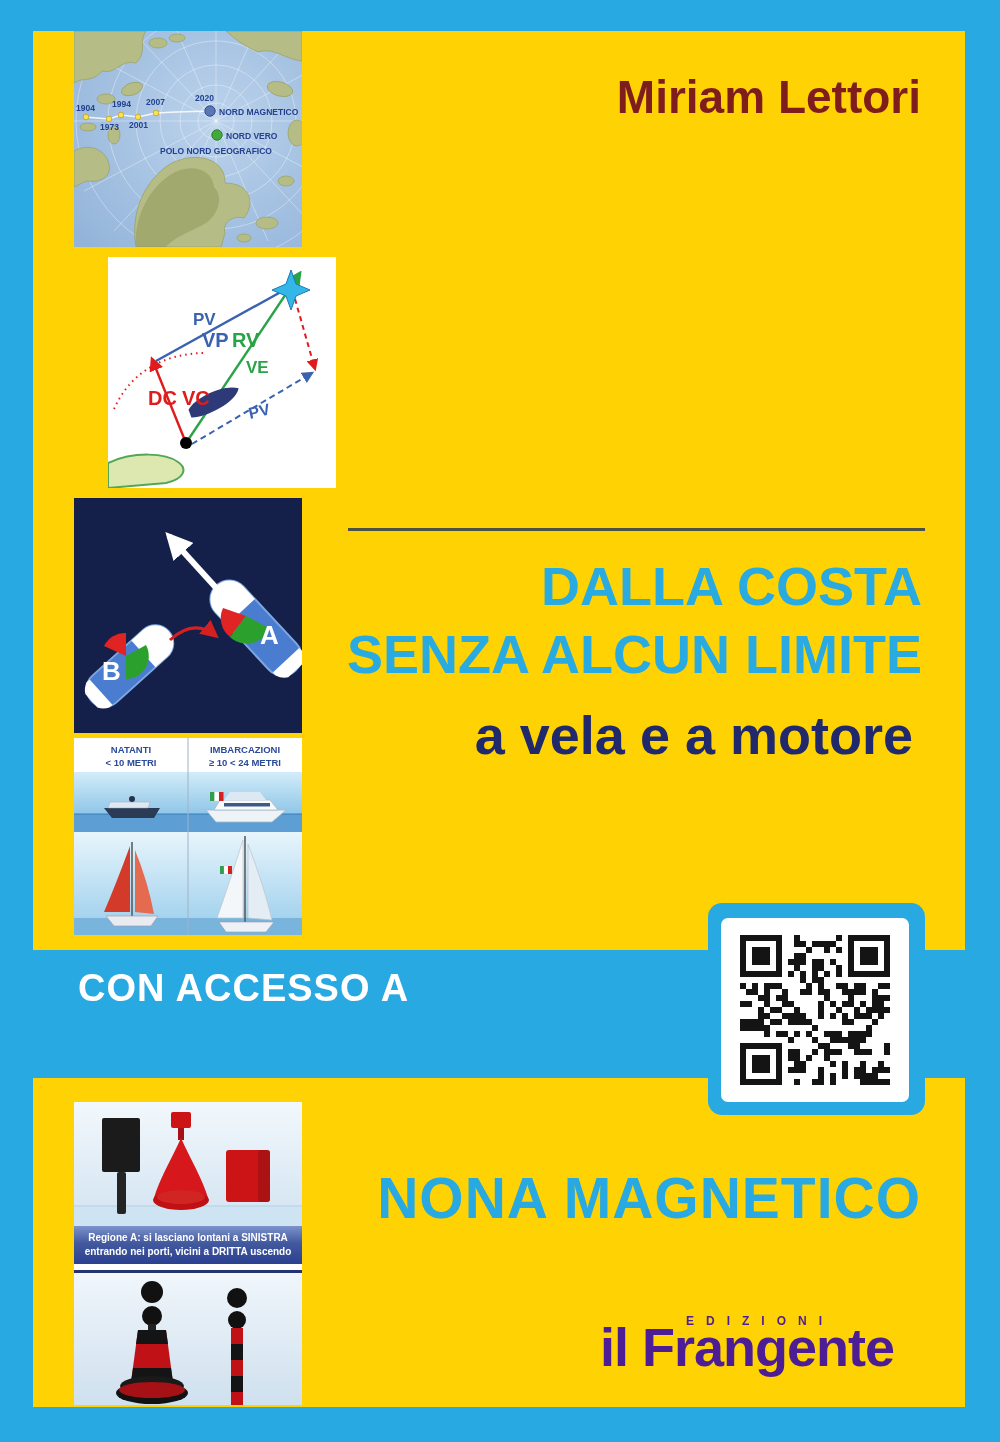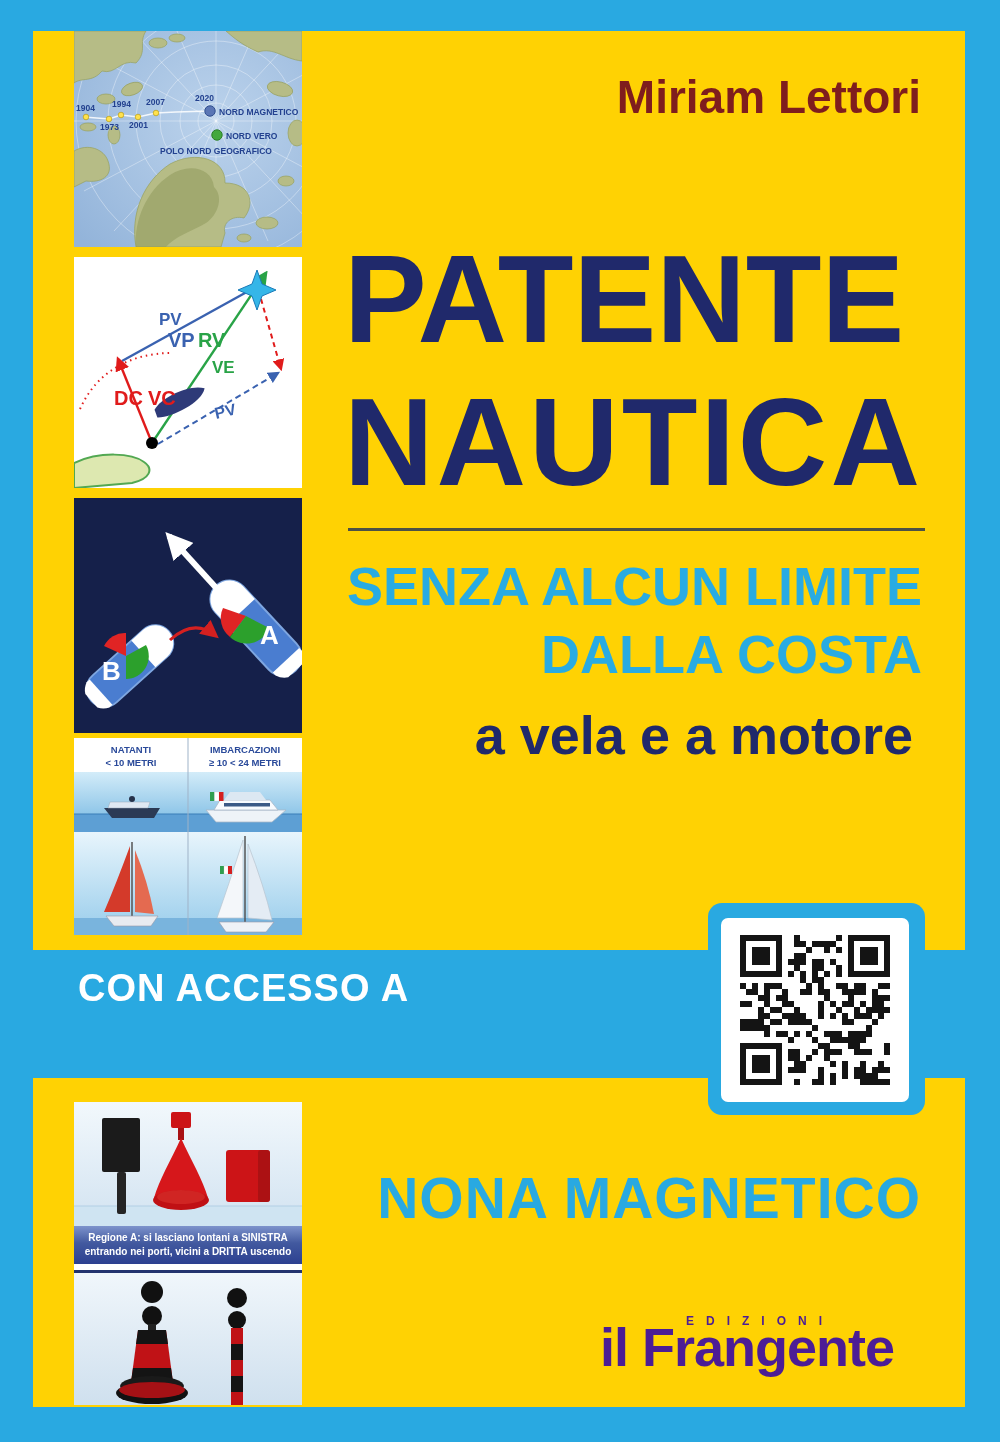--- a/index.html
+++ b/index.html
@@ -2,21 +2,21 @@
 <html><head>
 <meta charset="utf-8">
 <style>
   html,body{margin:0;padding:0;background:#777;}
   .cover{position:relative;width:1000px;height:1442px;background:#29a9e1;overflow:hidden;
          font-family:"Liberation Sans",sans-serif;}
   .paper{position:absolute;left:33px;top:31px;width:932px;height:1376px;background:#ffd203;}
   .band{position:absolute;left:0;top:950px;width:1000px;height:128px;background:#29a9e1;}
   .panel{position:absolute;left:74px;width:228px;overflow:hidden;}
   #panel-map{top:31px;height:216px;background:#a9c5e2;}
-  #panel-course{top:257px;height:231px;background:#ffffff;}
+  #panel-course{top:257px;height:231px;background:#ffffff;margin-left:34px;}
   #panel-collision{top:498px;height:235px;background:#15204a;}
   #panel-boats{top:738px;height:197px;background:#eab308;}
   #panel-buoys{top:1102px;height:303px;background:#eef5fa;}
   .panel svg{display:block;width:100%;height:100%;}
   svg text{font-family:"Liberation Sans",sans-serif;}
 
   .author{position:absolute;right:79px;top:74px;font-size:46px;font-weight:bold;color:#7f1d1d;line-height:1;}
   .title{position:absolute;left:344px;color:#20296b;font-weight:bold;line-height:1;font-size:124px;white-space:nowrap;}
   #title1{top:237px;}
   #title2{top:380px;letter-spacing:3px;}
@@ -303,28 +303,26 @@
         <rect x="157" y="242" width="12" height="16" fill="#141414"></rect>
         <rect x="157" y="258" width="12" height="16" fill="#c01216"></rect>
         <rect x="157" y="274" width="12" height="16" fill="#141414"></rect>
         <rect x="157" y="290" width="12" height="13" fill="#c01216"></rect>
       </g>
     </svg>
   </div>
 
   <div class="author">Miriam Lettori</div>
 
-  <div class="title" id="title1">PATENTE</div>
-  <div class="title" id="title2">NAUTICA</div>
 
   <div class="divider"></div>
 
   <div class="subtitle">
+    <div>DALLA COSTA</div>
     <div>SENZA ALCUN LIMITE</div>
-    <div>DALLA COSTA</div>
   </div>
 
   <div class="tagline">a vela e a motore</div>
 
   <div class="band-text">
     <div>CON ACCESSO A</div>
   </div>
 
   <div class="qr-frame">
     <div class="qr-box">

